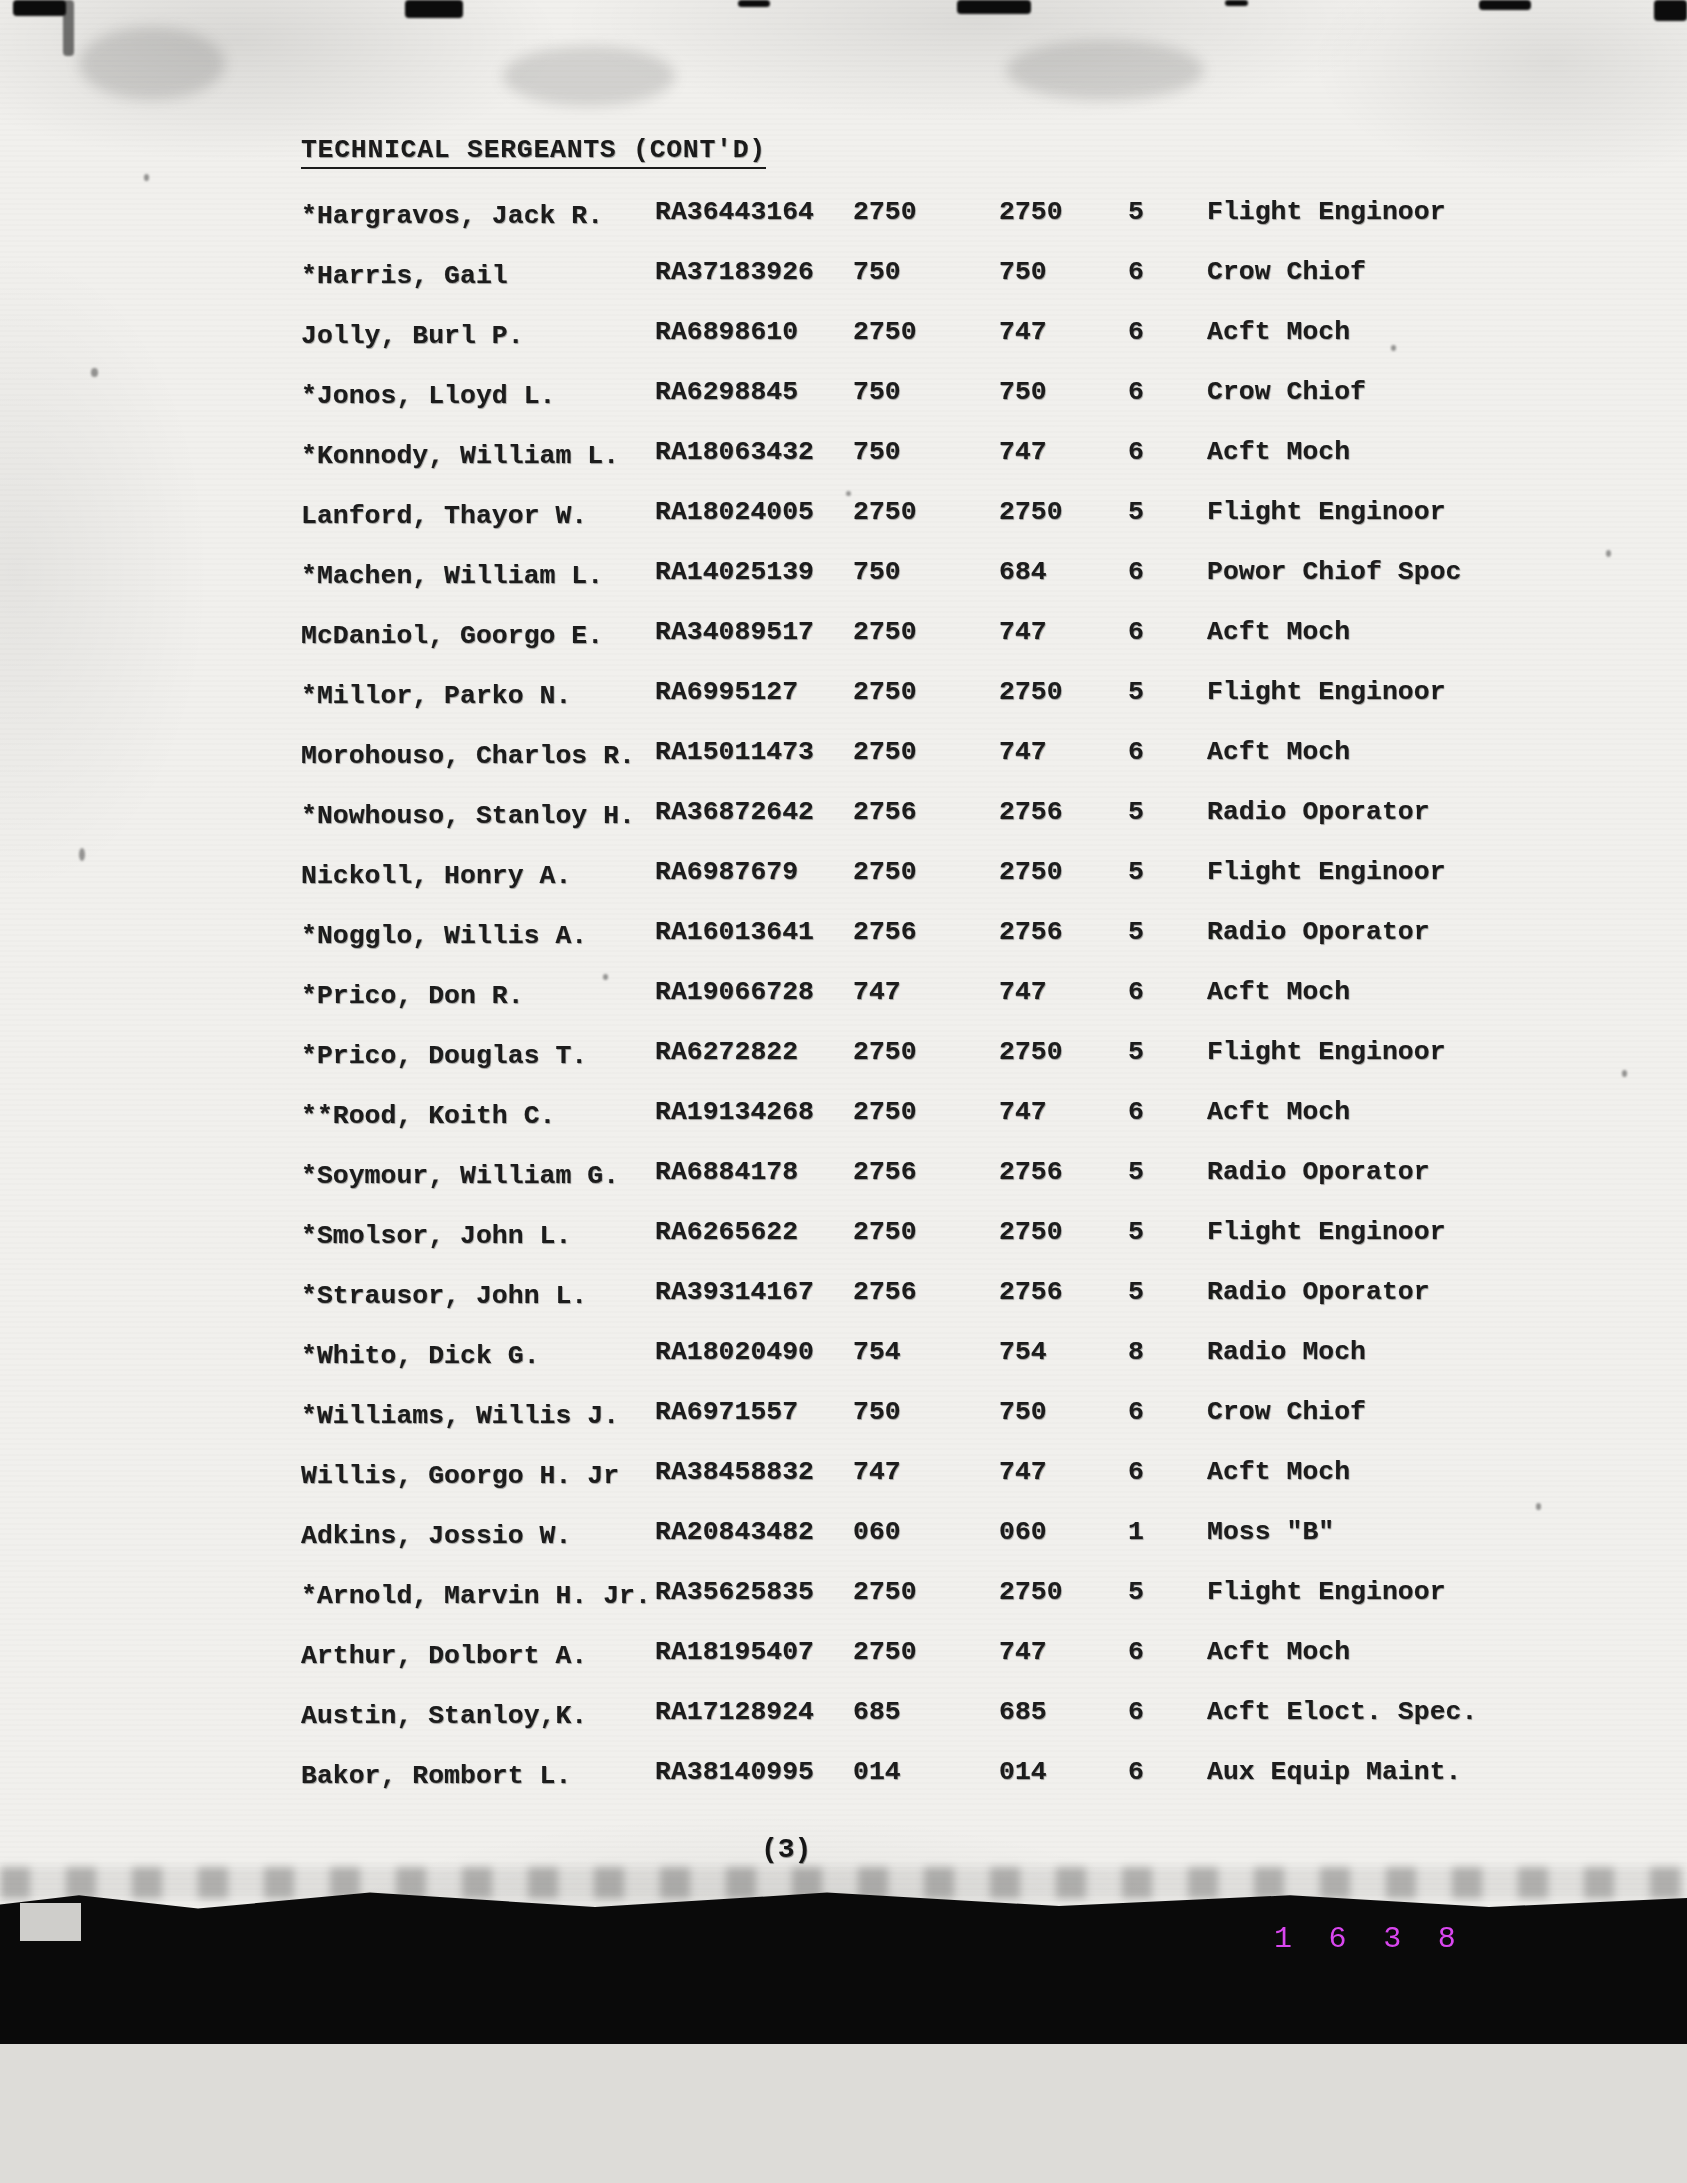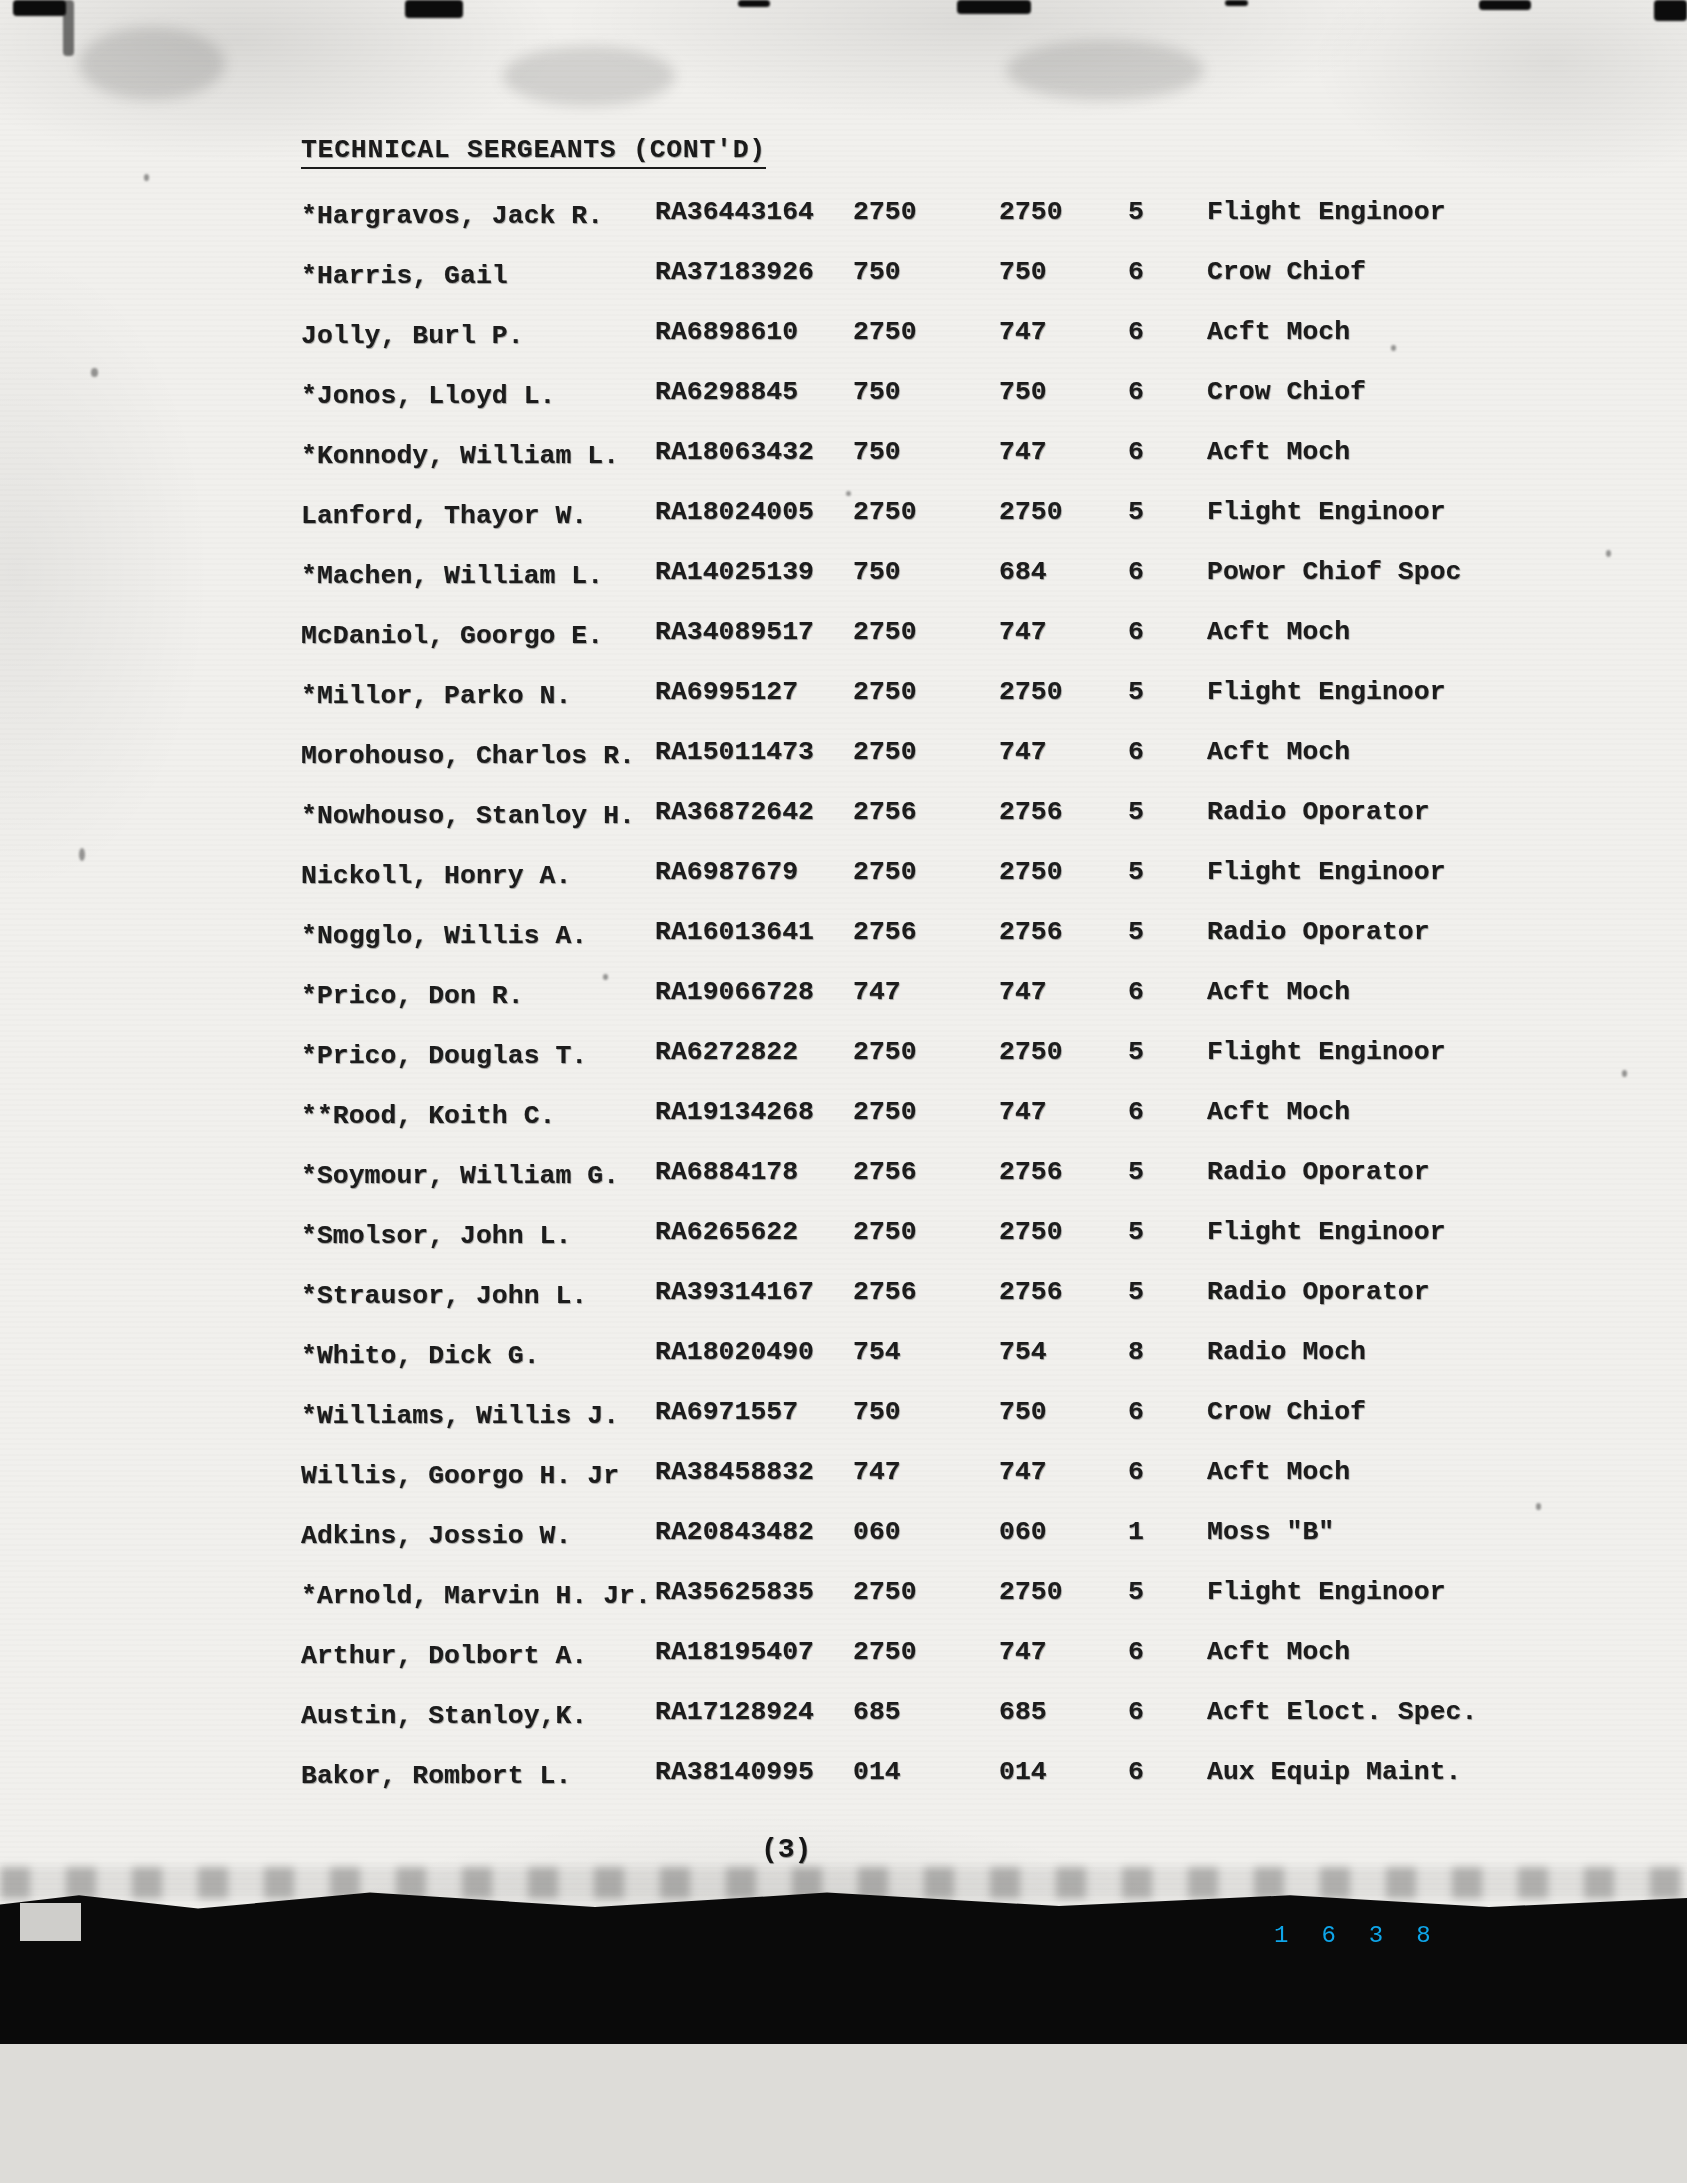--- a/index.html
+++ b/index.html
@@ -53,22 +53,22 @@
   }
   .bottom-band {
     position:absolute; left:0; top:1882px; width:1687px; height:301px; background:#0a0a0a;
     clip-path:polygon(0 22.5px, 79px 13.2px, 198px 26.5px, 370px 10.6px, 595px 25px,
       827px 10.6px, 1059px 24px, 1290px 13.2px, 1489px 25px, 1687px 16px,
       1687px 301px, 0 301px);
   }
   .band-notch { position:absolute; left:655px; top:259px; width:463px; height:42px; background:#f1f0ed; }
   .band-patch { position:absolute; left:20px; top:20.5px; width:61px; height:38px; background:#cfcecb; filter:blur(0.7px); }
   .stamp {
-    position:absolute; left:1274px; top:40px; font-size:24px; font-weight:400;
-    color:#0ea5e9; letter-spacing:9.3px; white-space:pre;
+    position:absolute; left:1274px; top:40px; font-size:30px; font-weight:400;
+    color:#d946ef; letter-spacing:9.3px; white-space:pre;
   }
 </style>
 </head>
 <body>
 
 <div class="page">
 
   <div>
     <div class="mark" style="left:13.2px;  top:0; width:53px;  height:16px;"></div>
     <div class="mark" style="left:63px;  top:0; width:10.6px;  height:56px; opacity:.55;"></div>

